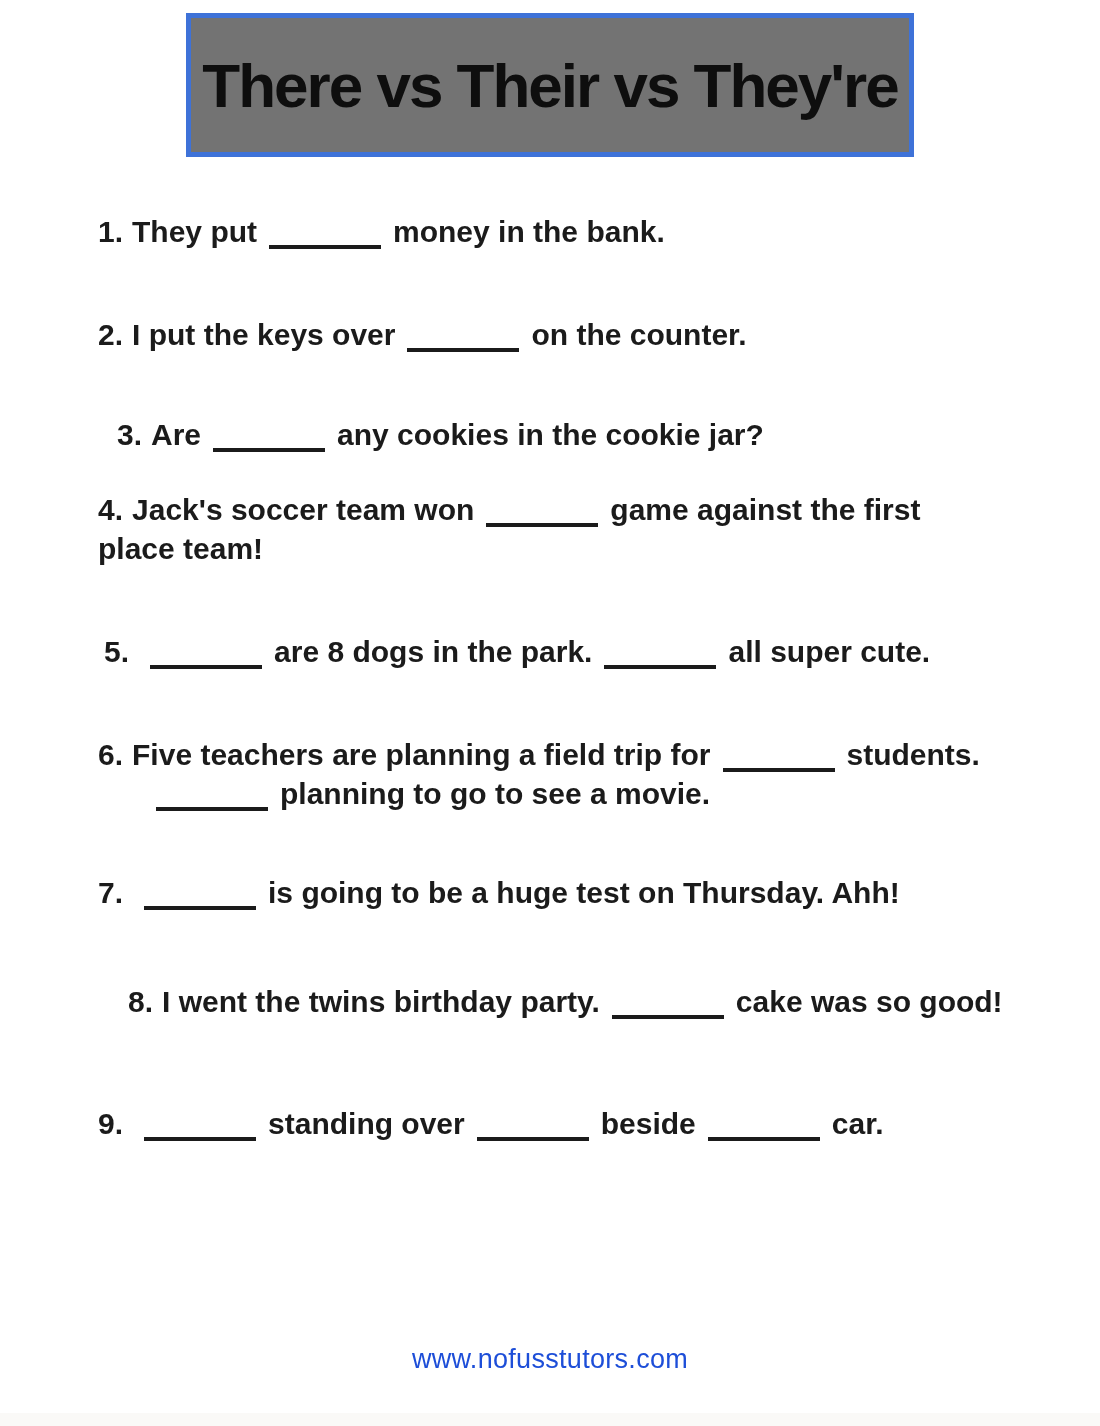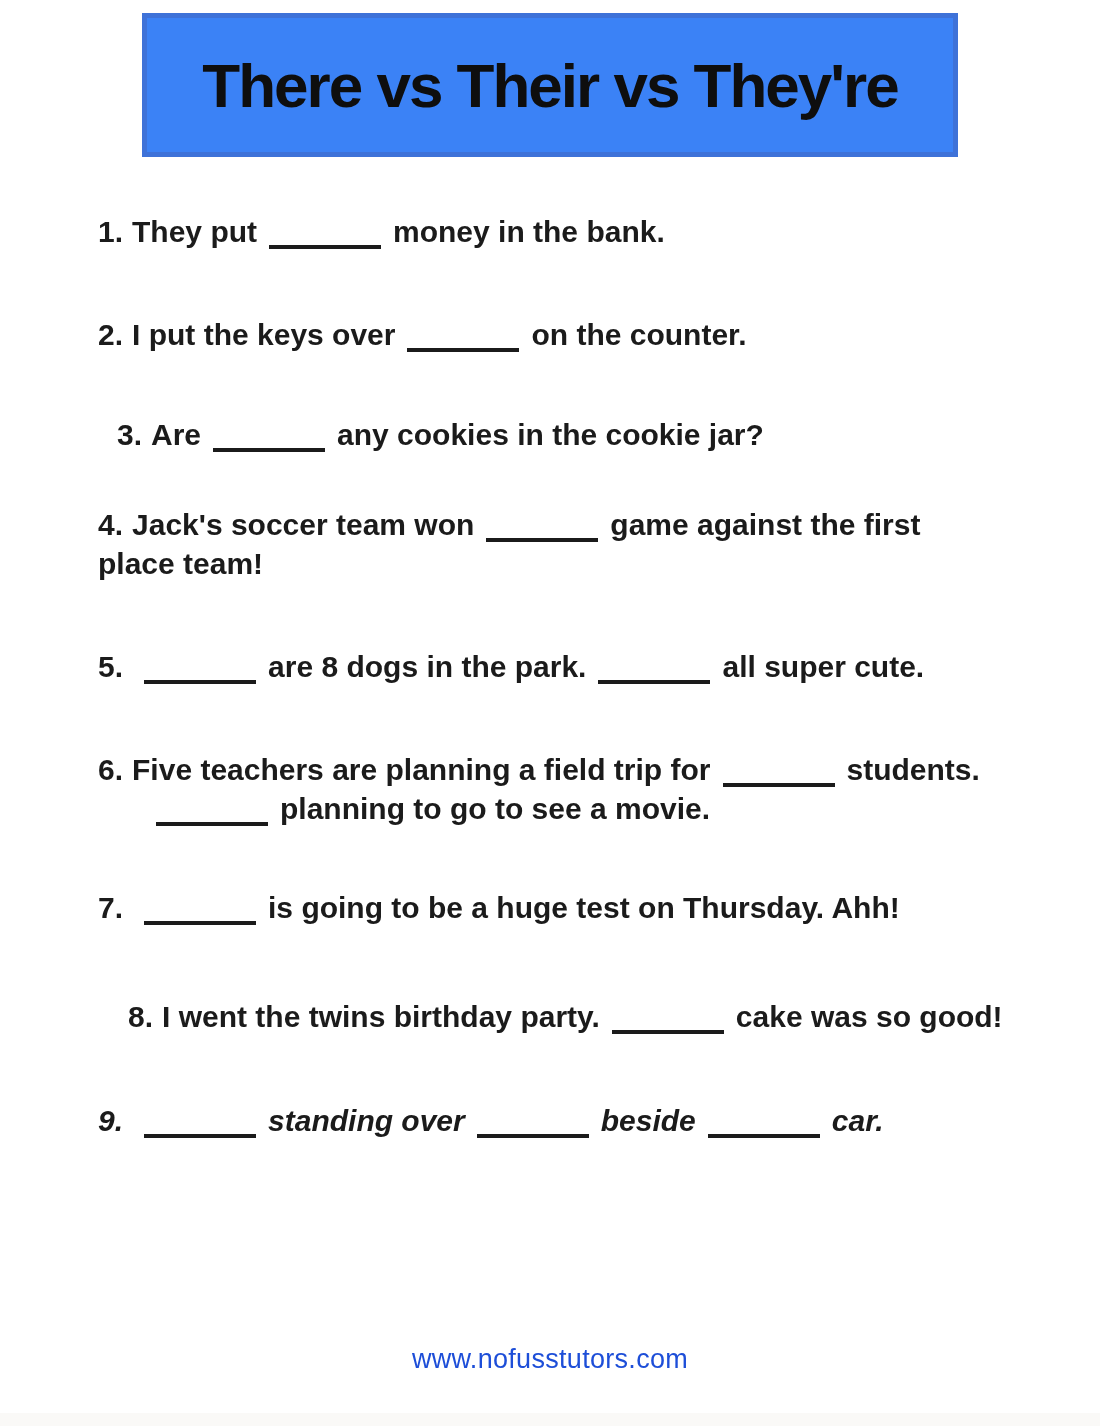--- a/index.html
+++ b/index.html
@@ -14,24 +14,24 @@
     color:var(--ink);
   }
   .page{
     position:relative;
     width:1100px;height:1426px;
     background:#ffffff;
     overflow:hidden;
   }
   .title-box{
     margin:13px auto 0 auto;
-    width:816px;height:144px;
+    width:728px;height:144px;
     border:5px solid var(--blue);
     display:flex;align-items:center;justify-content:center;
-    background:#3b82f6;
+    background:#737373;
   }
   .title{
     font-size:62px;
     font-weight:700;
     letter-spacing:-2px;
     color:#0e0e0e;
     white-space:nowrap;
   }
   .items{
     padding-left:98px;
@@ -40,26 +40,26 @@
   .item{
     font-size:30px;
     font-weight:600;
     line-height:39px;
     color:var(--ink);
   }
   .item .line{white-space:nowrap;}
   .item:nth-of-type(1){margin-top:55px;}
   .item:nth-of-type(2){margin-top:64px;}
   .item:nth-of-type(3){margin-top:61px;margin-left:19px;}
-  .item:nth-of-type(4){margin-top:51px;}
-  .item:nth-of-type(5){margin-top:64px;}
+  .item:nth-of-type(4){margin-top:36px;}
+  .item:nth-of-type(5){margin-top:64px;margin-left:6px;}
   .item:nth-of-type(6){margin-top:64px;}
   .item:nth-of-type(7){margin-top:60px;}
   .item:nth-of-type(8){margin-top:70px;margin-left:30px;}
-  .item:nth-of-type(9){margin-top:65px;font-style:italic;}
+  .item:nth-of-type(9){margin-top:83px;}
   .item:nth-of-type(10){margin-top:89px;}
   .num{margin-right:9px;}
   .blank{
     display:inline-block;
     width:112px;
     height:8px;
     border-bottom:4px solid var(--ink);
     transform:translateY(7px);
     margin:0 12px;
   }

